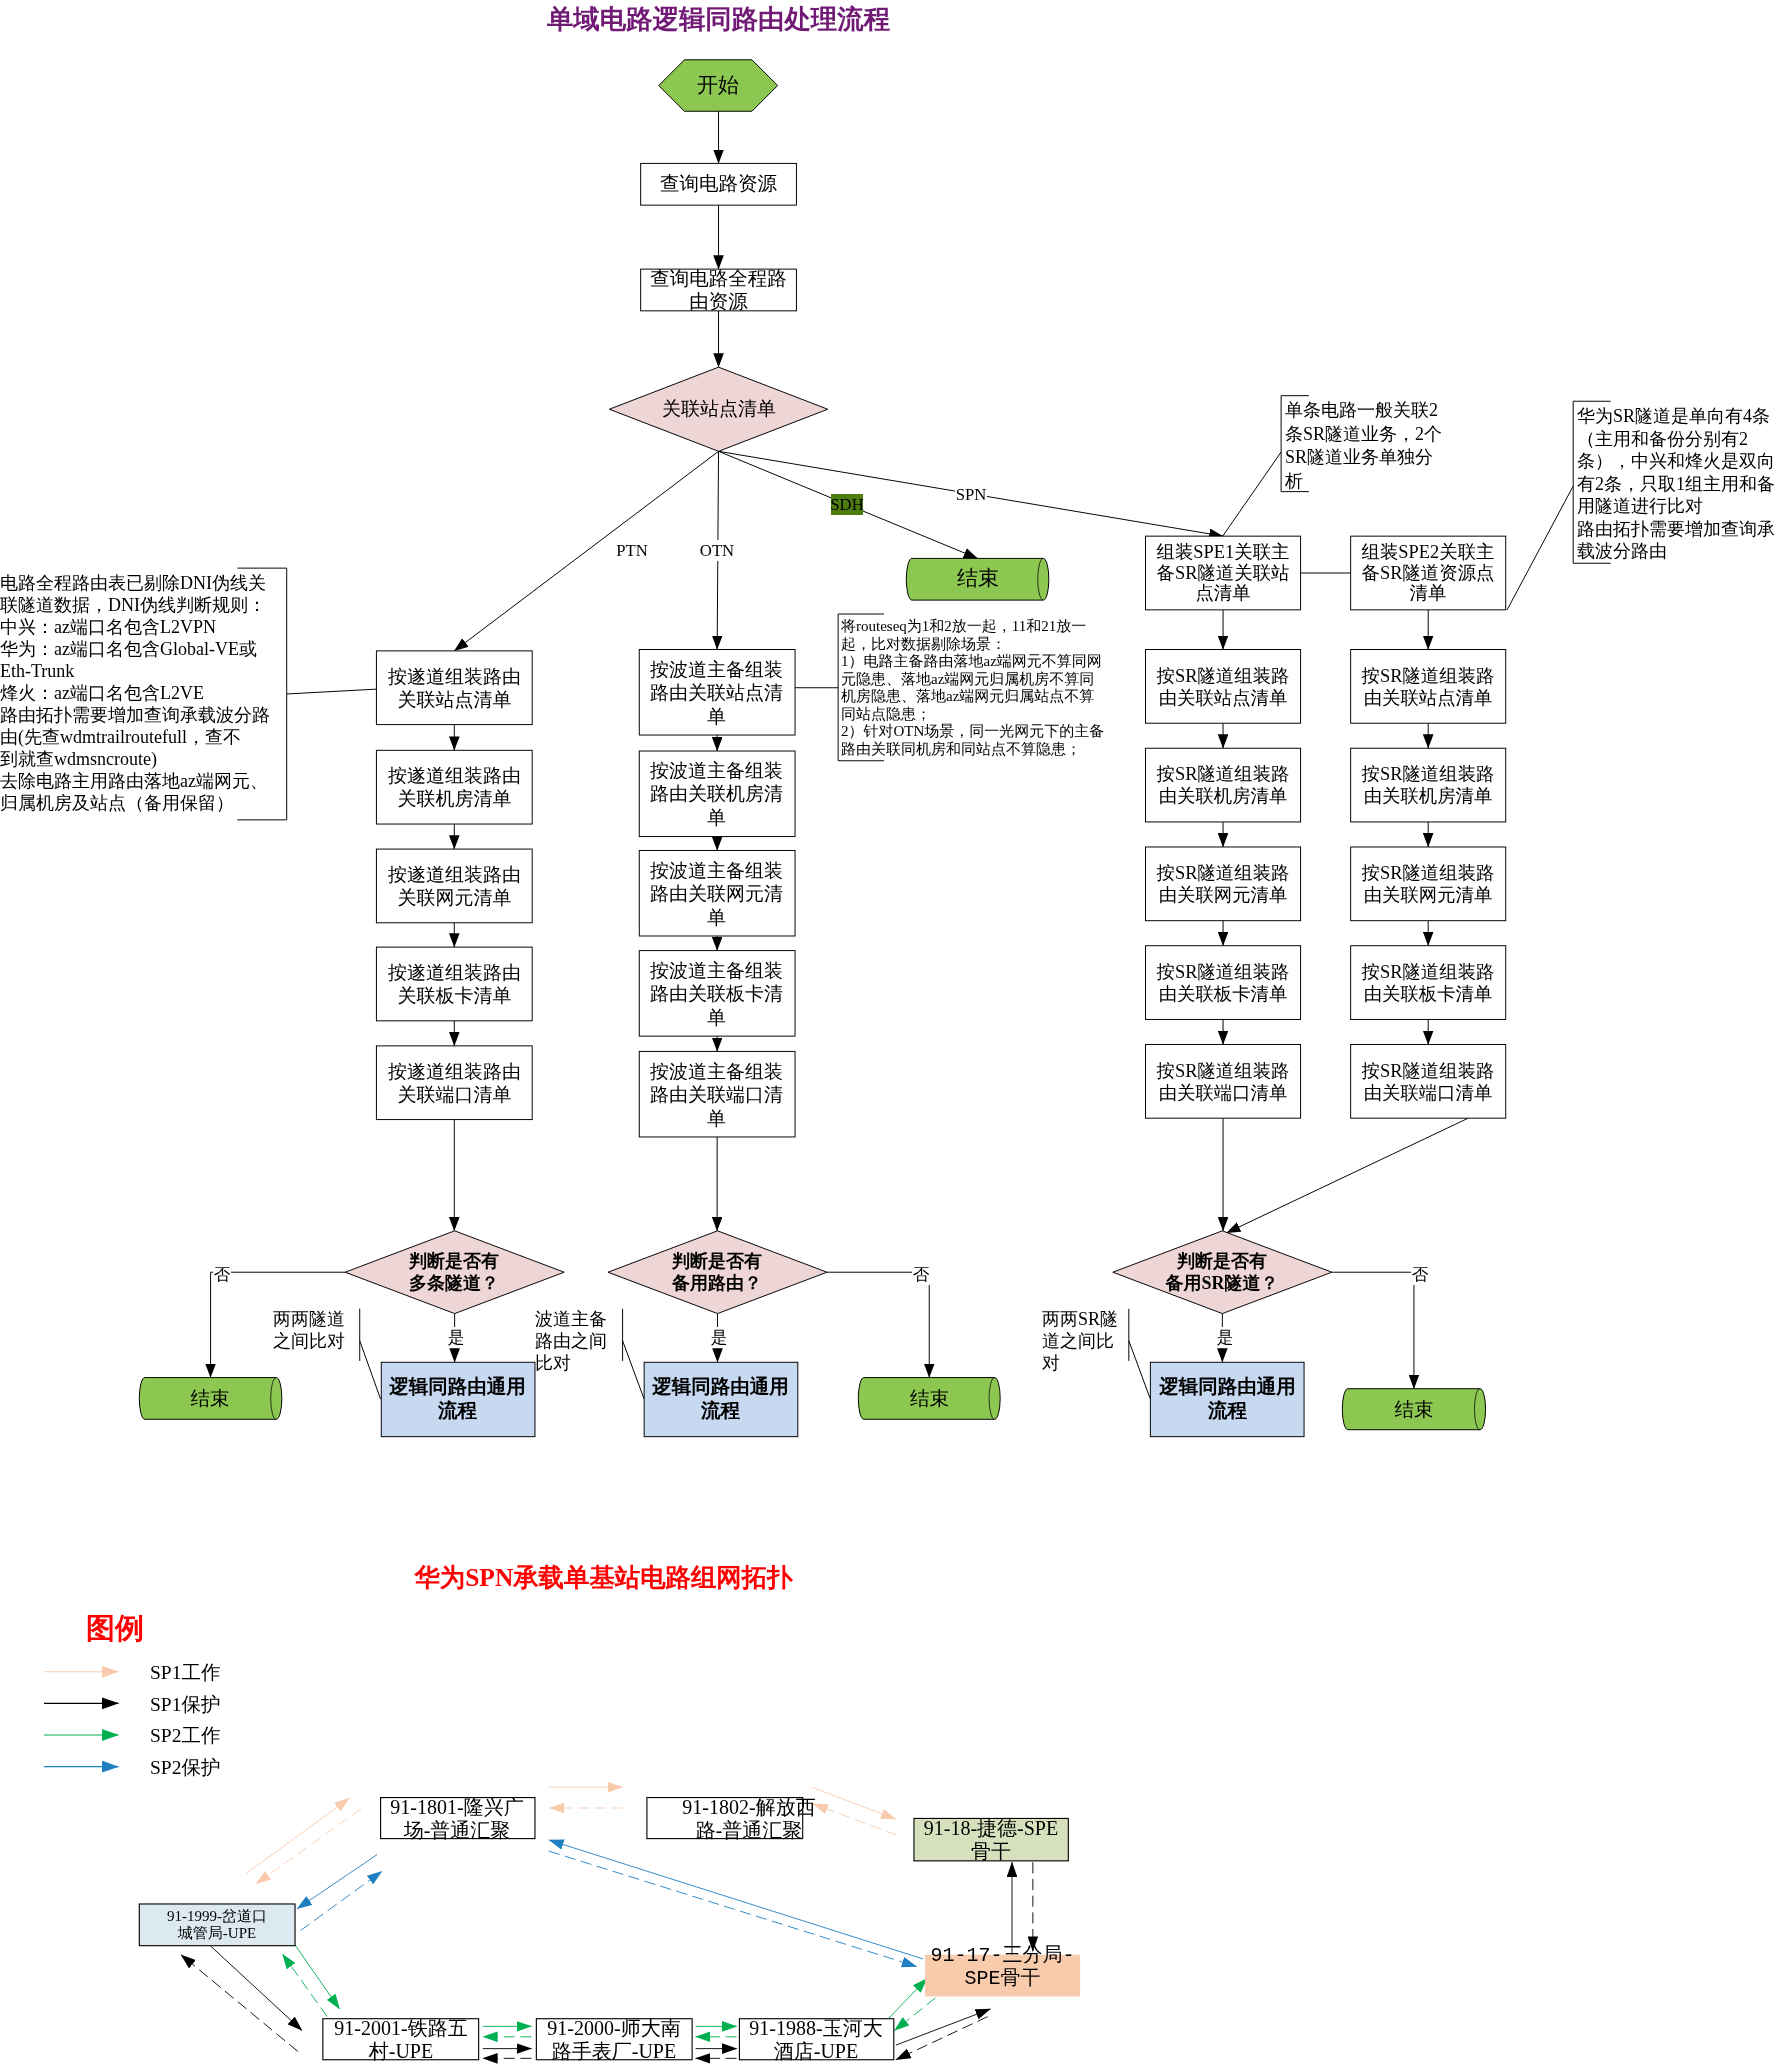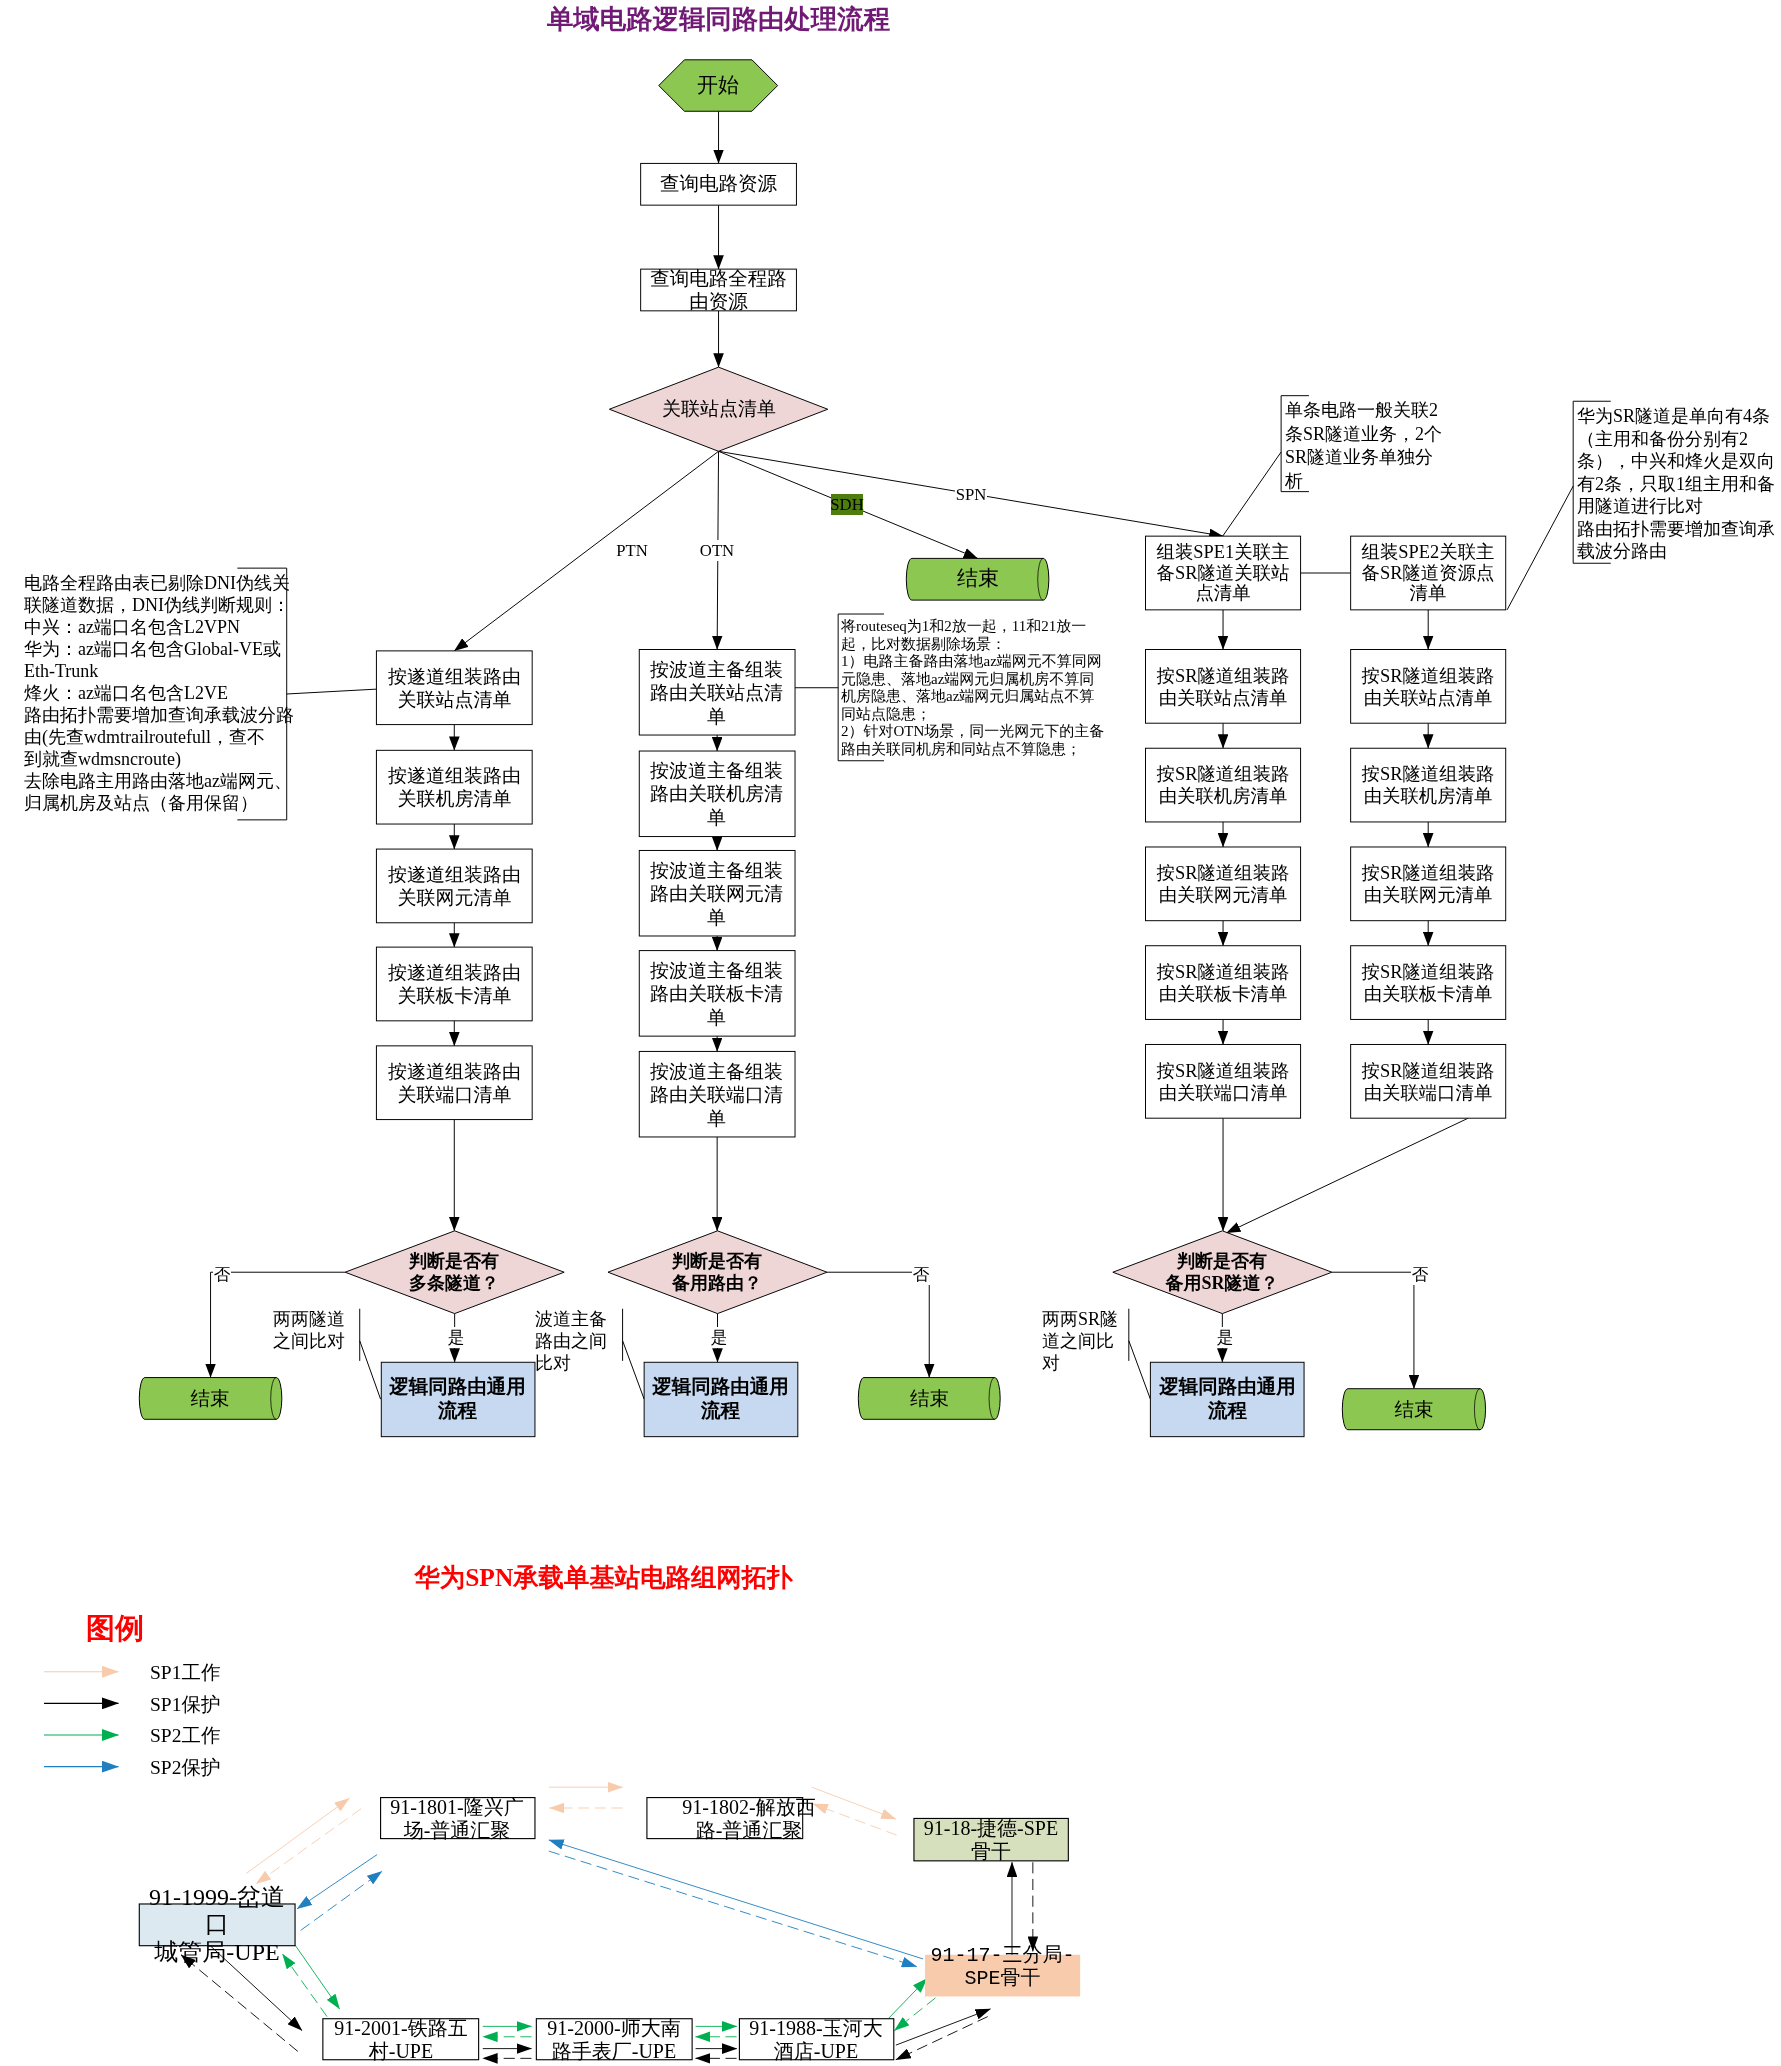--- a/index.html
+++ b/index.html
@@ -343,21 +343,21 @@
       <div class="nodeText" style="left: 1411px; top: 1264px; width: 18px; height: 21px; font-size: 16.7px; line-height: 21px; background: rgb(255, 255, 255);">否</div>
       <div class="nodeText" style="left: 1216px; top: 1327px; width: 18px; height: 21px; font-size: 16.7px; line-height: 21px; background: rgb(255, 255, 255);">是</div>
       <div class="nodeText" style="left: 273px; top: 1309px; width: 97px; height: 63px; font-size: 18px; line-height: 1.22; justify-content: flex-start; text-align: left; align-items: flex-start;">两两隧道
 之间比对</div>
       <div class="nodeText" style="left: 535px; top: 1309px; width: 97px; height: 90px; font-size: 18px; line-height: 1.22; justify-content: flex-start; text-align: left; align-items: flex-start;">波道主备
 路由之间
 比对</div>
       <div class="nodeText" style="left: 1042px; top: 1309px; width: 104px; height: 90px; font-size: 18px; line-height: 1.22; justify-content: flex-start; text-align: left; align-items: flex-start;">两两SR隧
 道之间比
 对</div>
-      <div class="nodeText" style="left: 0px; top: 572px; width: 626px; height: 278px; font-size: 18px; line-height: 22px; justify-content: flex-start; text-align: left; align-items: flex-start; white-space: pre; margin-left: 24px;">电路全程路由表已剔除DNI伪线关
+      <div class="nodeText" style="left: 0px; top: 572px; width: 626px; height: 278px; font-size: 18px; line-height: 22px; justify-content: flex-start; text-align: left; align-items: flex-start; white-space: pre;">电路全程路由表已剔除DNI伪线关
 联隧道数据，DNI伪线判断规则：
 中兴：az端口名包含L2VPN
 华为：az端口名包含Global-VE或
 Eth-Trunk
 烽火：az端口名包含L2VE
 路由拓扑需要增加查询承载波分路
 由(先查wdmtrailroutefull，查不
 到就查wdmsncroute)
 去除电路主用路由落地az端网元、
 归属机房及站点（备用保留）</div>
@@ -385,21 +385,21 @@
       <div class="nodeText" style="left: 150px; top: 1658px; width: 139px; height: 28px; font-size: 19.5px; line-height: 1.18; justify-content: flex-start; text-align: left;">SP1工作</div>
       <div class="nodeText" style="left: 150px; top: 1690px; width: 139px; height: 28px; font-size: 19.5px; line-height: 1.18; justify-content: flex-start; text-align: left;">SP1保护</div>
       <div class="nodeText" style="left: 150px; top: 1721px; width: 139px; height: 28px; font-size: 19.5px; line-height: 1.18; justify-content: flex-start; text-align: left;">SP2工作</div>
       <div class="nodeText" style="left: 150px; top: 1753px; width: 139px; height: 28px; font-size: 19.5px; line-height: 1.18; justify-content: flex-start; text-align: left;">SP2保护</div>
       <div class="nodeText" style="left: 380px; top: 1798px; width: 154px; height: 41px; font-size: 20px; line-height: 1.14;">91-1801-隆兴广
 场-普通汇聚</div>
       <div class="nodeText" style="left: 647px; top: 1798px; width: 156px; height: 41px; font-size: 20px; line-height: 1.14; padding-left: 24px;">91-1802-解放西
 路-普通汇聚</div>
       <div class="nodeText" style="left: 914px; top: 1819px; width: 154px; height: 42px; font-size: 20px; line-height: 1.14;">91-18-捷德-SPE
 骨干</div>
-      <div class="nodeText" style="left: 139px; top: 1904px; width: 156px; height: 42px; font-size: 24px; line-height: 1.14;">91-1999-岔道口
+      <div class="nodeText" style="left: 139px; top: 1904px; width: 156px; height: 42px; font-size: 15px; line-height: 1.14;">91-1999-岔道口
 城管局-UPE</div>
       <div class="nodeText" style="left: 925px; top: 1955px; width: 155px; height: 26px; font-size: 20px; line-height: 1.14; font-family: Liberation Mono, monospace;">91-17-三分局-
 SPE骨干</div>
       <div class="nodeText" style="left: 323px; top: 2019px; width: 156px; height: 41px; font-size: 20px; line-height: 1.14;">91-2001-铁路五
 村-UPE</div>
       <div class="nodeText" style="left: 536px; top: 2019px; width: 156px; height: 41px; font-size: 20px; line-height: 1.14;">91-2000-师大南
 路手表厂-UPE</div>
       <div class="nodeText" style="left: 739px; top: 2019px; width: 154px; height: 41px; font-size: 20px; line-height: 1.14;">91-1988-玉河大
 酒店-UPE</div>
     </div>

